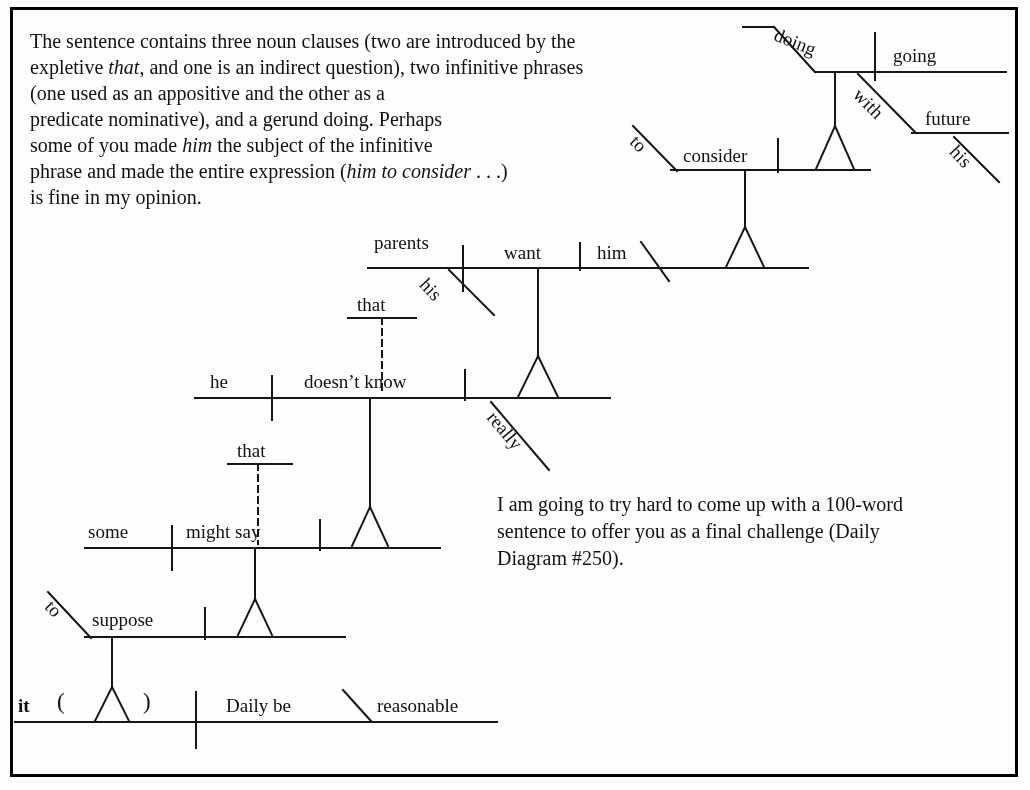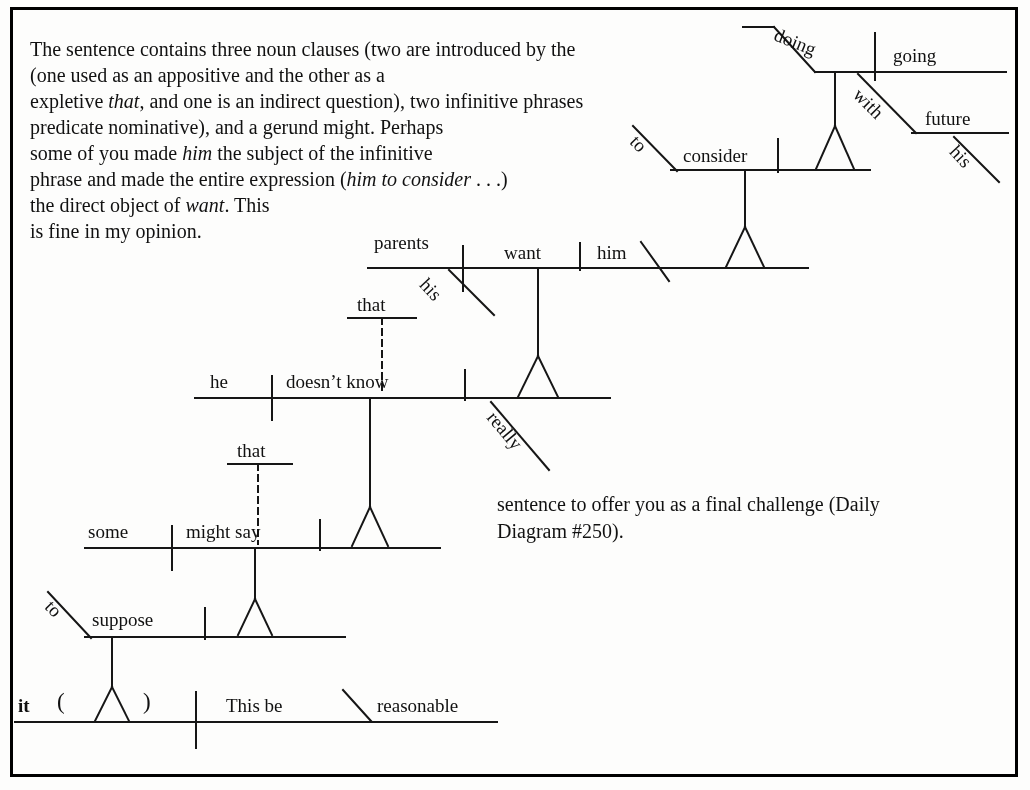--- a/index.html
+++ b/index.html
@@ -150,60 +150,60 @@
         <line x1="15" y1="722" x2="497" y2="722"></line>
       </g>
     <g>
         <line x1="196" y1="692" x2="196" y2="748"></line>
       </g>
     <g>
         <line x1="343" y1="690" x2="371" y2="721"></line>
       </g>
   </svg>
 
-  <div class="para para1" style="left:30px;top:36px;">
+  <div class="para para1" style="left:30px;top:28px;">
     <div class="pline"><span>The sentence contains three noun clauses (two are introduced by the</span></div>
+    <div class="pline"><span>expletive </span><i>that</i><span>, and one is an indirect question), two infinitive phrases</span></div>
     <div class="pline"><span>(one used as an appositive and the other as a</span></div>
-    <div class="pline"><span>expletive </span><i>that</i><span>, and one is an indirect question), two infinitive phrases</span></div>
-    <div class="pline"><span>predicate nominative), and a gerund might. Perhaps</span></div>
+    <div class="pline"><span>predicate nominative), and a gerund doing. Perhaps</span></div>
     <div class="pline"><span>some of you made </span><i>him</i><span> the subject of the infinitive</span></div>
     <div class="pline"><span>phrase and made the entire expression (</span><i>him to consider</i><span> . . .)</span></div>
-    <div class="pline"><span>the direct object of </span><i>want</i><span>. This</span></div>
     <div class="pline"><span>is fine in my opinion.</span></div>
   </div>
 
   <div class="para para2" style="left:497px;top:491px;">
+    <div class="pline"><span>I am going to try hard to come up with a 100-word</span></div>
     <div class="pline"><span>sentence to offer you as a final challenge (Daily</span></div>
     <div class="pline"><span>Diagram #250).</span></div>
   </div>
 
   <span class="dw rot" style="left:779px;top:24px;transform:rotate(22deg);">doing</span>
   <span class="dw" style="left:893px;top:45px;">going</span>
   <span class="dw rot" style="left:864px;top:84px;transform:rotate(45deg);">with</span>
   <span class="dw" style="left:925px;top:108px;">future</span>
   <span class="dw rot" style="left:961px;top:141px;transform:rotate(47deg);">his</span>
 
   <span class="dw rot" style="left:641px;top:131px;transform:rotate(46deg);">to</span>
   <span class="dw" style="left:683px;top:145px;">consider</span>
 
   <span class="dw" style="left:374px;top:232px;">parents</span>
   <span class="dw rot" style="left:431px;top:274px;transform:rotate(47deg);">his</span>
   <span class="dw" style="left:504px;top:242px;">want</span>
   <span class="dw" style="left:597px;top:242px;">him</span>
 
   <span class="dw" style="left:357px;top:294px;">that</span>
   <span class="dw" style="left:210px;top:371px;">he</span>
-  <span class="dw" style="left:286px;top:371px;">doesn’t know</span>
+  <span class="dw" style="left:304px;top:371px;">doesn’t know</span>
   <span class="dw rot" style="left:499px;top:407px;transform:rotate(50deg);">really</span>
 
   <span class="dw" style="left:237px;top:440px;">that</span>
   <span class="dw" style="left:88px;top:521px;">some</span>
   <span class="dw" style="left:186px;top:521px;">might say</span>
 
   <span class="dw rot" style="left:56px;top:596px;transform:rotate(46deg);">to</span>
   <span class="dw" style="left:92px;top:609px;">suppose</span>
 
   <span class="dw" style="left:18px;top:695px;font-weight:bold;">it</span>
   <span class="dw paren" style="left:57px;top:689px;">(</span>
   <span class="dw paren" style="left:143px;top:689px;">)</span>
-  <span class="dw" style="left:226px;top:695px;">This be</span>
+  <span class="dw" style="left:226px;top:695px;">Daily be</span>
   <span class="dw" style="left:377px;top:695px;">reasonable</span>
 </div>
 
 </body></html>

